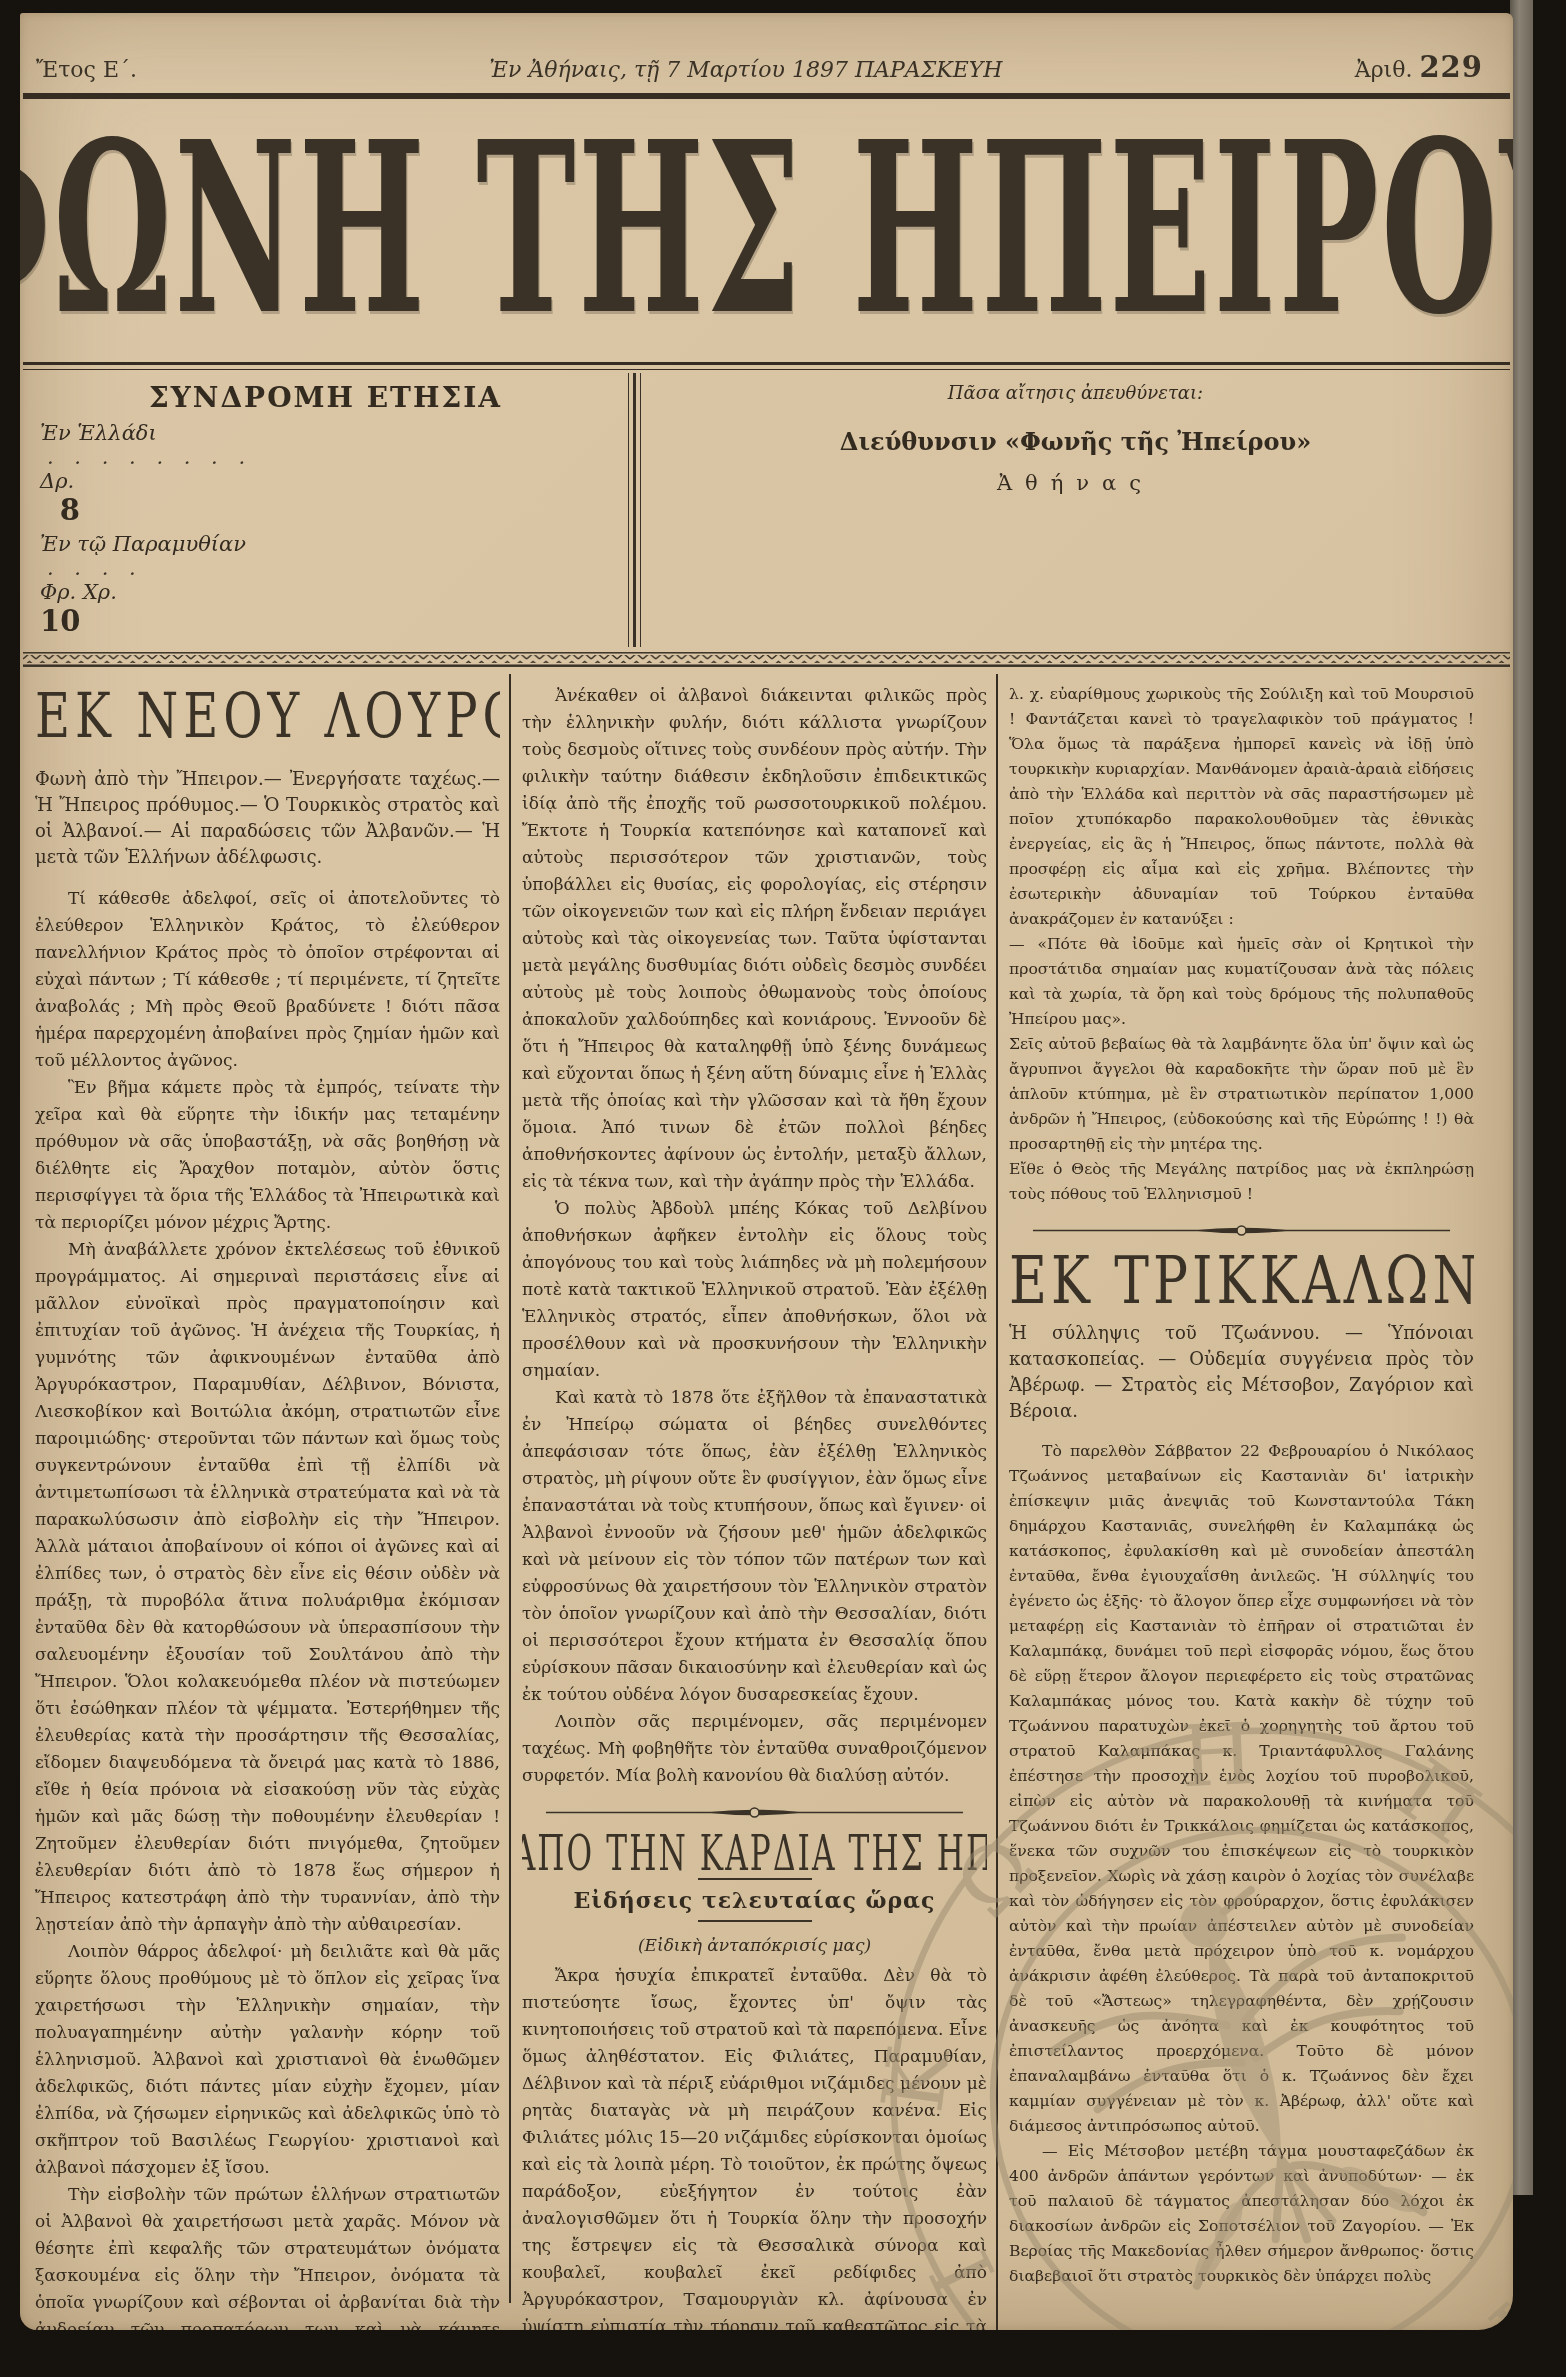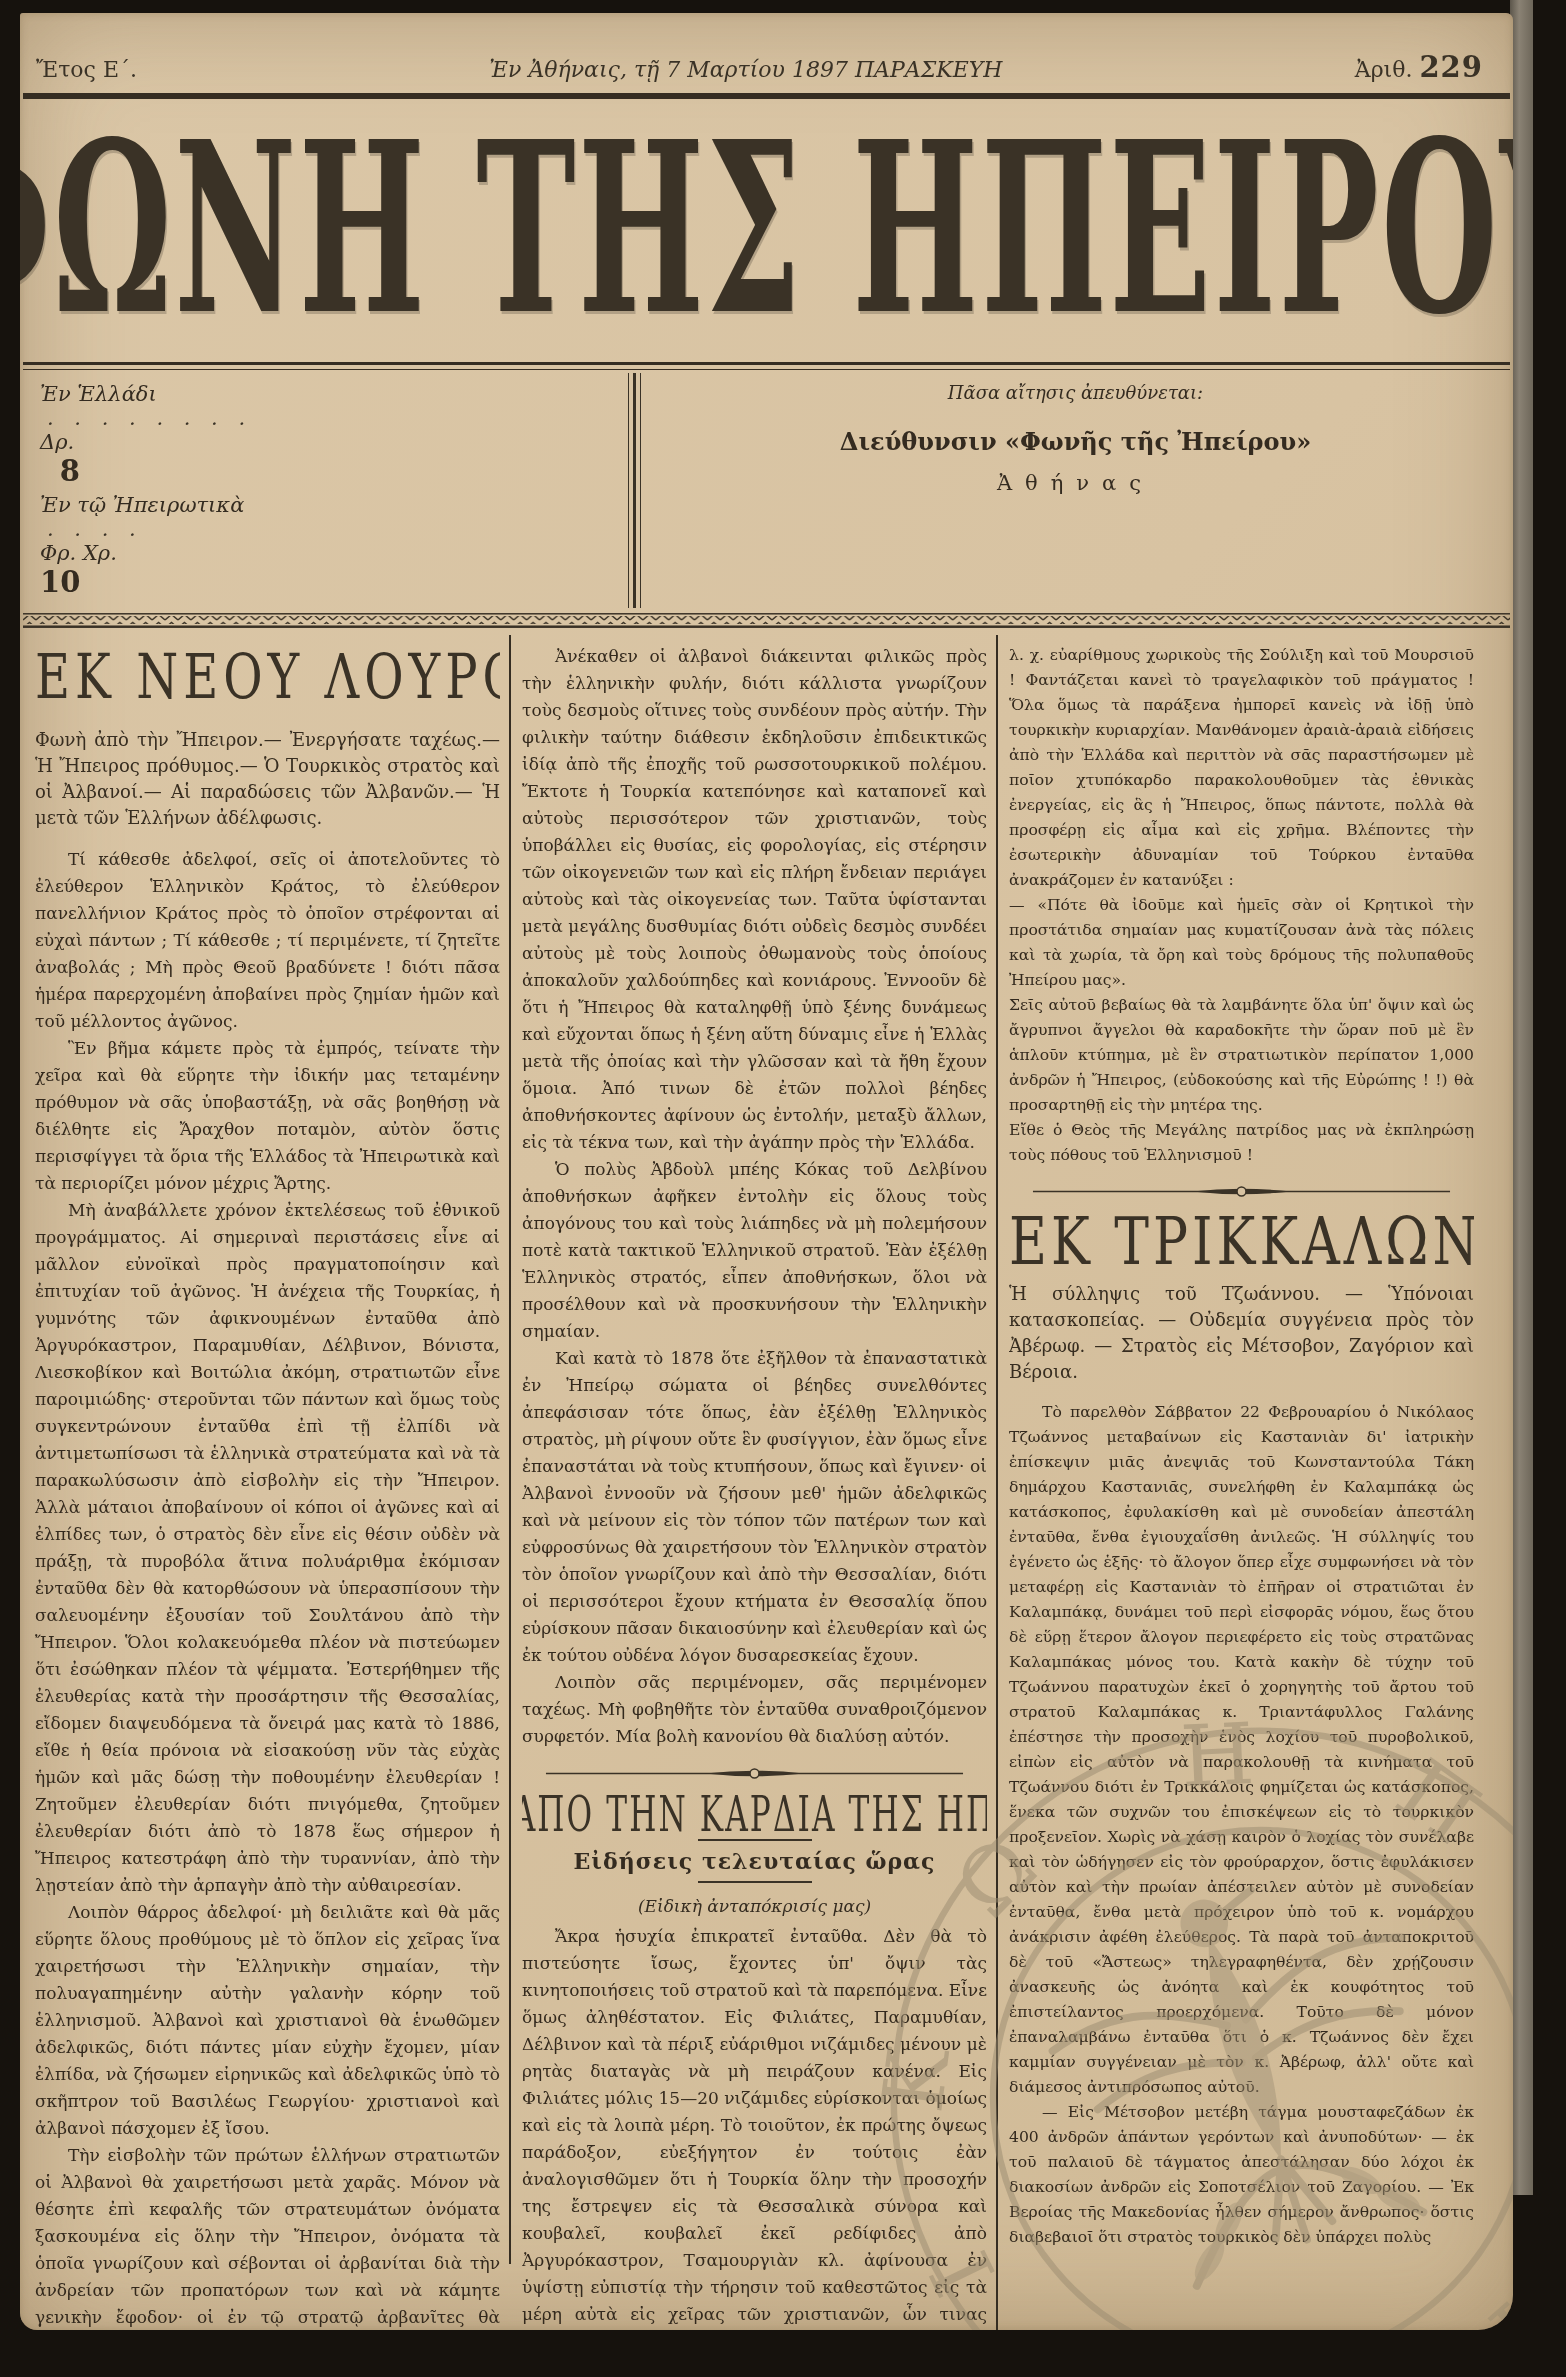--- a/index.html
+++ b/index.html
@@ -89,28 +89,29 @@
   </div>
   <div class="rule-thick"></div>
 
   <div class="masthead">
     <span>ΦΩΝΗ ΤΗΣ ΗΠΕΙΡΟΥ</span>
   </div>
   <div class="rule-double"></div>
 
   <div class="info-band">
     <div class="cell cell-sub">
+      <div class="sub-title">ΣΥΝΔΡΟΜΗ ΕΤΗΣΙΑ</div>
       <div class="sub-row">
         <span>Ἐν Ἑλλάδι</span>
         <span class="dots">. . . . . . . .</span>
         <span>Δρ.</span>
         <span class="val">8</span>
       </div>
       <div class="sub-row">
-        <span>Ἐν τῷ Ἠπειρωτικὰ</span>
+        <span>Ἐν τῷ Παραμυθίαν</span>
         <span class="dots">. . . .</span>
         <span>Φρ. Χρ.</span>
         <span class="val">10</span>
       </div>
     </div>
     <div class="vsep"></div>
     <div class="vsep"></div>
     <div class="cell cell-addr">
       <div class="addr-note">Πᾶσα αἴτησις ἀπευθύνεται:</div>
       <div class="addr-main">Διεύθυνσιν «Φωνῆς τῆς Ἠπείρου»</div>

